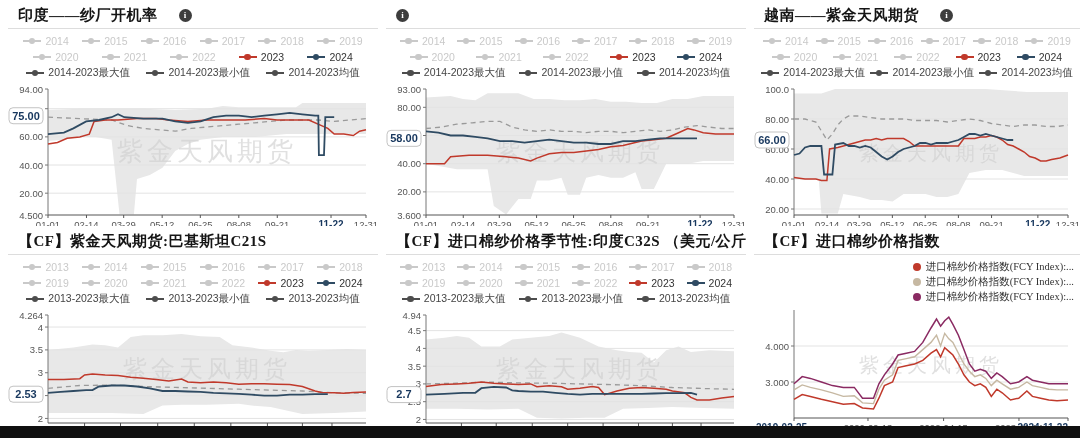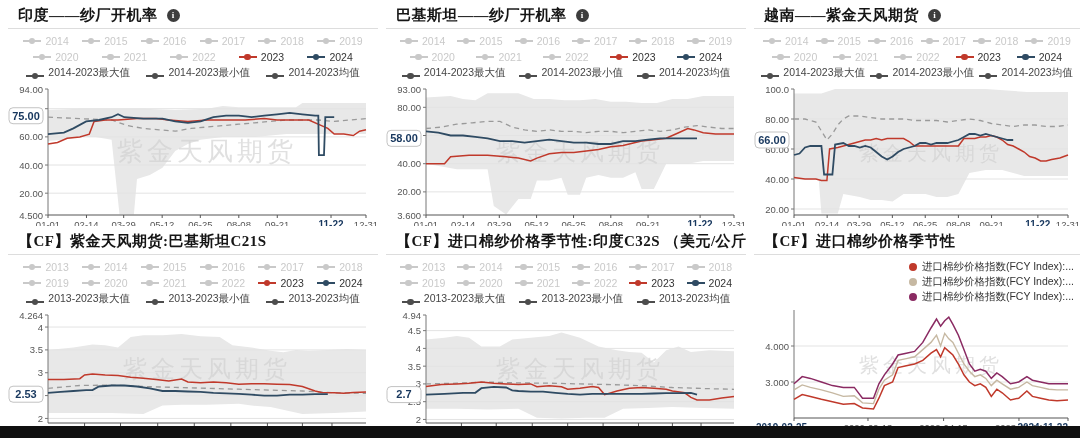--- a/index.html
+++ b/index.html
@@ -3,32 +3,32 @@
 <meta charset="utf-8">
 <style>
   html,body{margin:0;padding:0;background:#fff;}
   body{font-family:"Liberation Sans","DejaVu Sans",sans-serif;width:1080px;height:438px;overflow:hidden;}
   .board{position:relative;width:1080px;height:438px;background:#fff;}
   .row{display:flex;}
   .row-top{height:226px;}
   .row-bot{height:200px;}
   .panel{position:relative;box-sizing:border-box;padding-left:8px;overflow:hidden;}
   .p1{width:378px;} .p2{width:368px;} .p3{width:334px;}
-  .panel-head{display:flex;align-items:center;gap:9px;height:24px;padding:3px 4px 1px 10px;border-bottom:1px solid #ddd;}
+  .panel-head{display:flex;align-items:center;gap:21px;height:24px;padding:3px 4px 1px 10px;border-bottom:1px solid #ddd;}
   .panel-head h3{margin:0;font-family:"Liberation Serif","DejaVu Serif",serif;font-size:15px;font-weight:bold;color:#151515;letter-spacing:0.5px;white-space:nowrap;}
   .info-icon{display:inline-flex;align-items:center;justify-content:center;width:13px;height:13px;border-radius:50%;background:#3d3d3d;color:#fff;font-size:9px;font-weight:bold;font-family:"Liberation Serif",serif;cursor:pointer;flex:0 0 auto;}
   .legend{padding:4px 2px 2px 2px;}
   .lrow{display:flex;justify-content:space-evenly;align-items:center;height:16px;}
   .litem{display:inline-flex;align-items:center;gap:4px;font-size:10.5px;color:#333;cursor:pointer;white-space:nowrap;}
   .litem.inactive{color:#c9c9c9;justify-content:flex-end;}
-  .litem.stat{color:#444;align-items:flex-end;}
+  .litem.stat{color:#444;}
   .lmark{width:18px;height:8px;position:relative;display:inline-block;flex:0 0 auto;}
   .lmark::before{content:'';position:absolute;left:0;right:0;top:3.2px;height:1.6px;background:var(--mc);}
   .lmark::after{content:'';position:absolute;left:5.5px;top:0.8px;width:6.5px;height:6.5px;border-radius:50%;background:var(--mc);}
-  .legend-right{padding:4px 6px 0 0;}
+  .legend-right{padding:4px 6px 0 0;font-family:Liberation Serif, serif;}
   .lrrow{display:flex;justify-content:flex-end;align-items:center;height:15px;gap:5px;font-size:10.5px;color:#333;}
   .ldot{width:8px;height:8px;border-radius:50%;display:inline-block;flex:0 0 auto;}
   svg.chart{display:block;}
   .bottom-bar{position:absolute;left:0;bottom:0;width:1080px;height:12px;background:#101010;}
 </style>
 </head>
 <body>
 
 <div class="board">
   <div class="row row-top">
@@ -141,21 +141,20 @@
           <line x1="269.278" x2="269.278" y1="132" y2="135" stroke="#555555"></line>
           <text x="269.278" y="144.5" text-anchor="middle" font-size="9.5" fill="#555555">09-21</text>
           <line x1="323.02" x2="323.02" y1="132" y2="135" stroke="#555555"></line>
           <text x="323.02" y="144.5" text-anchor="middle" font-size="10" fill="#17375e" font-weight="bold">11-22</text>
           <line x1="358" x2="358" y1="132" y2="135" stroke="#555555"></line>
           <text x="358" y="144.5" text-anchor="middle" font-size="9.5" fill="#555555">12-31</text>
         </svg>
     </section>
     <section class="panel p2">
       <header class="panel-head">
-        <h3>巴基斯坦——纱厂开机率</h3>
         <span class="info-icon">i</span>
       </header>
       <div class="legend">
           <div class="lrow">
             <span class="litem inactive">
               <span class="lmark" style="--mc: #c9c9c9;"></span>
               <span>2014</span>
             </span>
             <span class="litem inactive">
               <span class="lmark" style="--mc: #c9c9c9;"></span>
@@ -606,21 +605,21 @@
           <line x1="252.51999999999998" x2="252.51999999999998" y1="114" y2="117" stroke="#555555"></line>
           <text x="252.51999999999998" y="126.5" text-anchor="middle" font-size="9.5" fill="#555555">09-09</text>
           <line x1="286.4" x2="286.4" y1="114" y2="117" stroke="#555555"></line>
           <text x="286.4" y="126.5" text-anchor="middle" font-size="9.5" fill="#555555">10</text>
           <line x1="315.044" x2="315.044" y1="114" y2="117" stroke="#555555"></line>
           <text x="315.044" y="126.5" text-anchor="middle" font-size="10" fill="#17375e" font-weight="bold">11-22</text>
         </svg>
     </section>
     <section class="panel p3">
       <header class="panel-head">
-        <h3>【CF】进口棉纱价格季节性</h3>
+        <h3>【CF】进口棉纱价格指数</h3>
       </header>
       <div class="legend-right">
           <div class="lrrow">
             <span class="ldot" style="background: rgb(192, 57, 43);"></span>
             <span>进口棉纱价格指数(FCY Index):...</span>
           </div>
           <div class="lrrow">
             <span class="ldot" style="background: rgb(198, 184, 162);"></span>
             <span>进口棉纱价格指数(FCY Index):...</span>
           </div>

